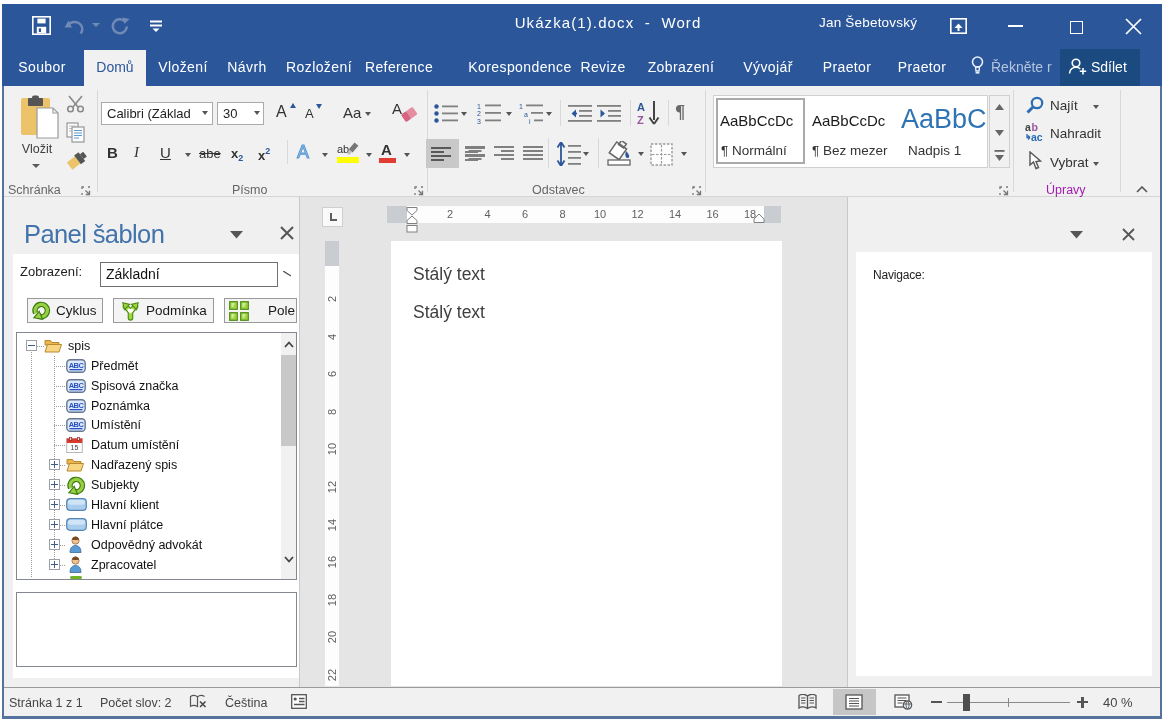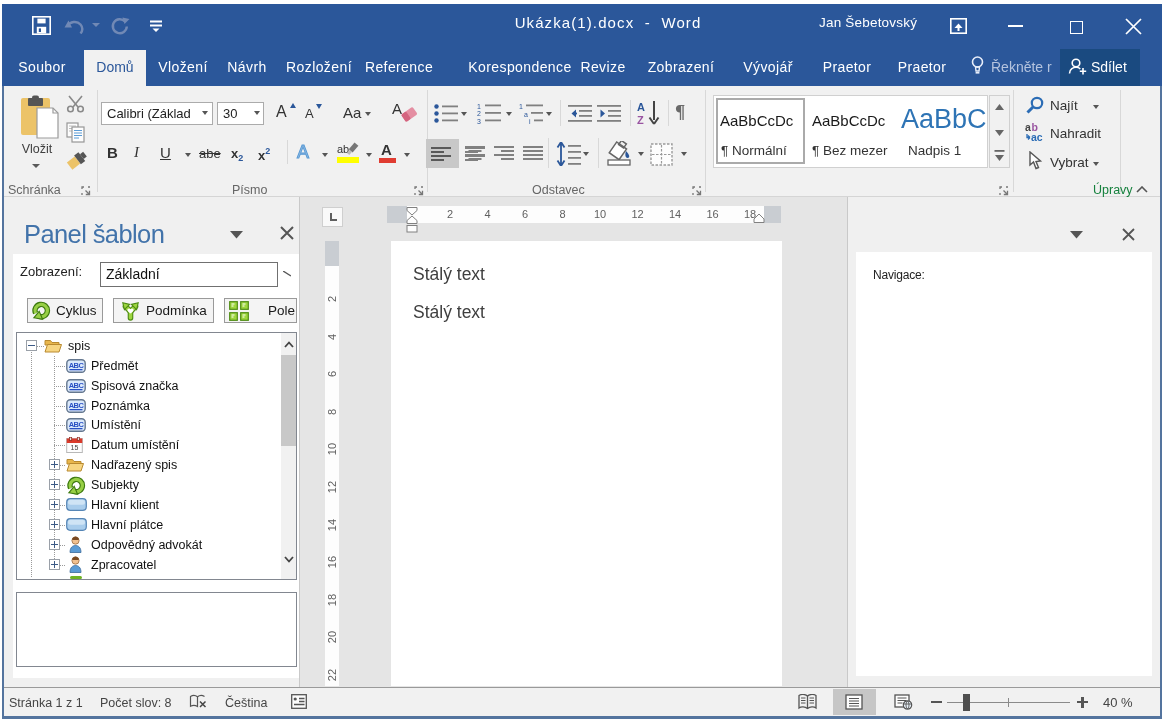--- a/index.html
+++ b/index.html
@@ -301,21 +301,21 @@
 <text x="6.5" y="9" font-size="10.5" font-weight="bold" fill="#9954a1" font-family="Liberation Sans">b</text>
 <text x="6" y="19" font-size="10.5" font-weight="bold" fill="#2b6cb5" font-family="Liberation Sans">ac</text>
 <path d="M2 12 L2 15.5 L5 15.5 M5 15.5 L3 13.5 M5 15.5 L3 17.5" stroke="#2b6cb5" stroke-width="1.3" fill="none"></path>
 </svg>
 <div class="abs" style="left:1050px;top:126px;font-size:13.5px;color:#333;">Nahradit</div>
 <svg class="abs" style="left:1029px;top:151px;" width="14" height="19" viewBox="0 0 14 19">
 <path d="M1 1 L1 14 L4.5 11 L7 17.5 L9.5 16.5 L7 10.5 L11.5 10 Z" fill="#fdfdfd" stroke="#555" stroke-width="1.4"></path>
 </svg>
 <div class="abs" style="left:1050px;top:155px;font-size:13.5px;color:#333;">Vybrat</div>
 <div class="abs" style="left:1093px;top:162px;width:0;height:0;border-left:3.5px solid transparent;border-right:3.5px solid transparent;border-top:4px solid #555;"></div>
-<div class="abs" style="left:1046px;top:183px;font-size:12.5px;color:#15803d;margin-left:47px;">Úpravy</div>
+<div class="abs" style="left:1046px;top:183px;font-size:12.5px;color:#a21caf;">Úpravy</div>
 <svg class="abs" style="left:1136px;top:186px;" width="12" height="7" viewBox="0 0 12 7">
       <path d="M1 6 L6 1 L11 6" stroke="#555" stroke-width="1.6" fill="none"></path>
     </svg>
 <div class="abs" style="left:4px;top:197px;width:295px;height:491px;background:#f0f0f0;"></div>
 <div class="abs" style="left:299px;top:197px;width:1px;height:491px;background:#c9c9c9;"></div>
 <div class="abs" style="left:300px;top:197px;width:547px;height:491px;background:#e5e5e5;"></div>
 <div class="abs" style="left:847px;top:197px;width:1px;height:491px;background:#c9c9c9;"></div>
 <div class="abs" style="left:848px;top:197px;width:312px;height:491px;background:#f0f0f0;"></div>
 <div class="abs" style="left:24px;top:220px;font-size:25.5px;letter-spacing:-0.6px;color:#4273aa;">Panel šablon</div>
 <svg class="abs" style="left:230px;top:231px;" width="13" height="8" viewBox="0 0 13 8">
@@ -521,21 +521,21 @@
       <path d="M0 0 L13 0 L6.5 7.5 Z" fill="#555"></path>
     </svg>
 <svg class="abs" style="left:1122px;top:228px;" width="13" height="13" viewBox="0 0 13 13">
       <path d="M1 1 L12 12 M12 1 L1 12" stroke="#555" stroke-width="1.8"></path>
     </svg>
 <div class="abs" style="left:856px;top:252px;width:296px;height:424px;background:#fff;"></div>
 <div class="abs" style="left:873px;top:268px;font-size:12px;letter-spacing:-0.2px;color:#222;">Navigace:</div>
 <div class="abs" style="left:4px;top:687px;width:1156px;height:1px;background:#9a9a9a;"></div>
 <div class="abs" style="left:4px;top:688px;width:1156px;height:28px;background:#f1f1f1;"></div>
 <div class="abs" style="left:9px;top:696px;font-size:12.5px;color:#454545;">Stránka 1 z 1</div>
-<div class="abs" style="left:100px;top:696px;font-size:12.5px;color:#454545;">Počet slov: 8</div>
+<div class="abs" style="left:100px;top:696px;font-size:12.5px;color:#454545;">Počet slov: 2</div>
 <svg class="abs" style="left:189px;top:694px;" width="18" height="16" viewBox="0 0 18 16">
 <path d="M1.5 2.5 C3.5 1.2 6.5 1.2 8.5 2.8 L8.5 12.5 C6.5 11.2 3.5 11.2 1.5 12.2 Z" fill="none" stroke="#555" stroke-width="1.2"></path>
 <path d="M15.5 2.5 C13.5 1.2 10.5 1.2 8.5 2.8" fill="none" stroke="#555" stroke-width="1.2"></path>
 <path d="M11 7.5 L16.5 13 M16.5 7.5 L11 13" stroke="#444" stroke-width="1.5"></path>
 </svg>
 <div class="abs" style="left:225px;top:696px;font-size:12.5px;color:#454545;">Čeština</div>
 <svg class="abs" style="left:291px;top:694px;" width="16" height="15" viewBox="0 0 16 15">
 <rect x="0.7" y="0.7" width="14.6" height="13.6" fill="#fdfdfd" stroke="#555" stroke-width="1.3"></rect>
 <circle cx="4.2" cy="5" r="1.6" fill="#555"></circle>
 <path d="M8 4.5h5.5M8 7.5h5.5M3 10.5h10.5" stroke="#555" stroke-width="1.3"></path>

